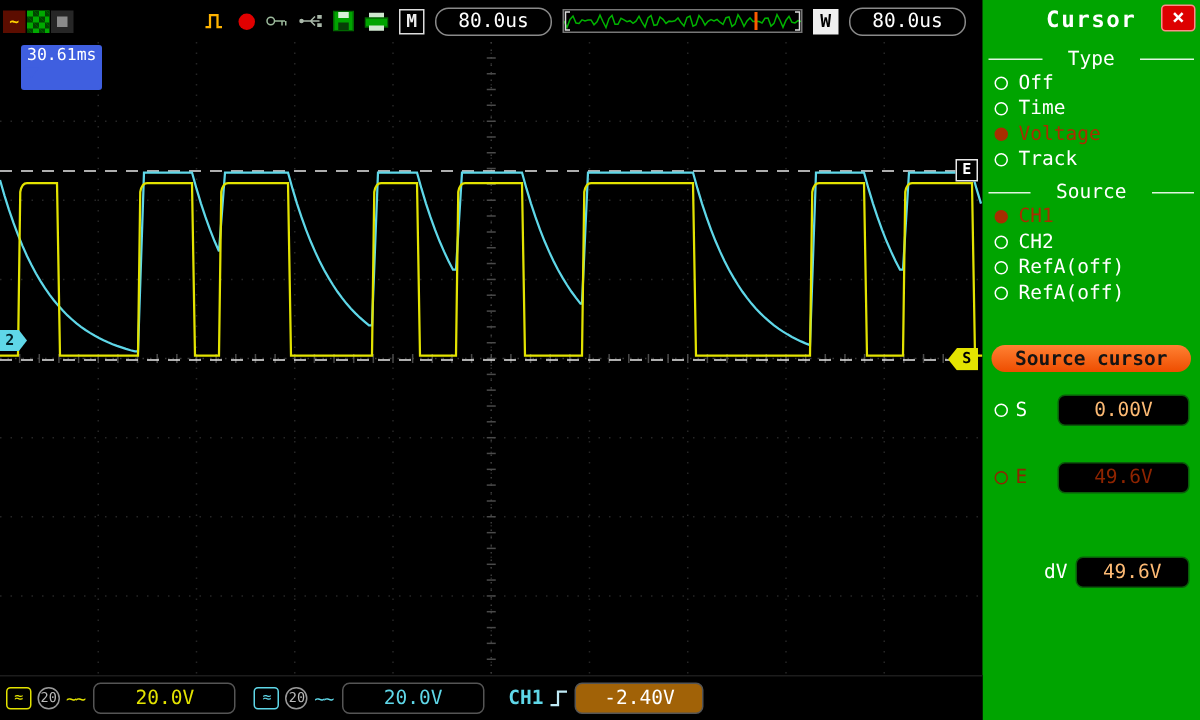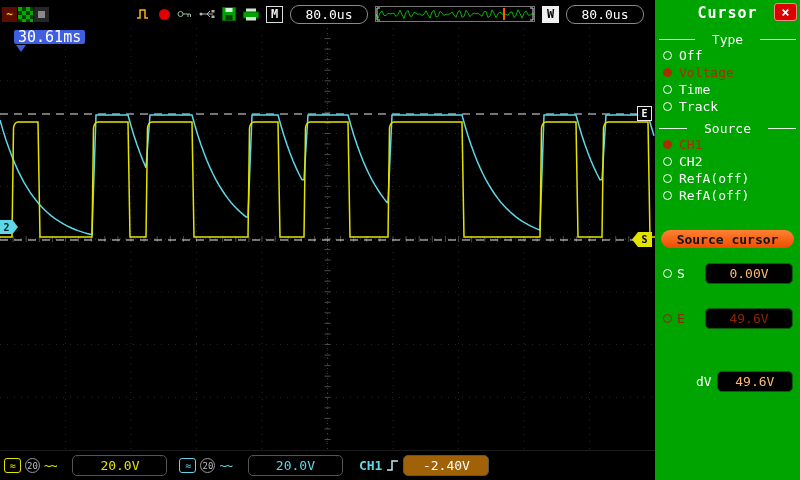--- a/index.html
+++ b/index.html
@@ -17,21 +17,21 @@
   .tile-dark .inner{width:7px;height:7px;background:#8a8a8a;}
   .icon-ml{margin-left:80px;}
   .rec-dot{width:11px;height:11px;border-radius:50%;background:#e00000;}
   .badge-m{width:17px;height:17px;background:#000;border:1px solid #ddd;color:#eee;font-size:12px;font-weight:bold;display:flex;align-items:center;justify-content:center;}
   .badge-w{width:17px;height:17px;background:#f0f0f0;color:#000;font-size:12px;font-weight:bold;display:flex;align-items:center;justify-content:center;}
   .tbox{width:78px;height:19px;background:#000;border:1px solid #8a8a8a;border-radius:9px;color:#fff;font-size:13px;display:flex;align-items:center;justify-content:center;}
   .preview{width:160px;height:16px;background:#000;border:1px solid #777;}
 
   
   .scope{position:absolute;left:0;top:28px;width:655px;height:422px;background:#000;}
-  .hbadge{position:absolute;left:14px;top:2px;background:#3f5fe0;color:#fff;font-size:15px;padding:0 4px;height:14px;line-height:14px;border-radius:2px;z-index:3;}
+  .hbadge{position:absolute;left:14px;top:2px;background:#3f5fe0;color:#fff;font-size:11px;padding:0 4px;height:30px;line-height:14px;border-radius:2px;z-index:3;}
   .harrow{position:absolute;left:16px;top:17px;width:0;height:0;border-left:5px solid transparent;border-right:5px solid transparent;border-top:7px solid #3f5fe0;z-index:3;}
   .mk{position:absolute;font-size:10px;font-weight:bold;display:flex;align-items:center;justify-content:center;z-index:3;}
   .mk-e{right:3px;top:78px;width:15px;height:15px;background:#000;border:1px solid #e8e8e8;color:#fff;}
   .mk-s{right:3px;top:204px;width:20px;height:15px;background:#e3e300;color:#000;clip-path:polygon(0 50%,30% 0,100% 0,100% 100%,30% 100%);padding-left:5px;}
   .mk-ch2{left:0;top:192px;width:18px;height:14px;background:#5fd7e8;color:#00222a;clip-path:polygon(0 0,70% 0,100% 50%,70% 100%,0 100%);padding-right:5px;}
 
   
   .panel{position:absolute;right:0;top:0;width:145px;height:480px;background:#00a400;color:#fff;}
   .panel-title{height:26px;display:flex;align-items:center;justify-content:center;font-size:15px;font-weight:bold;letter-spacing:1px;}
   .close-btn{position:absolute;top:3px;right:3px;width:23px;height:18px;background:#dd0000;border:1px solid #ff8a8a;border-radius:3px;color:#fff;font-size:14px;font-weight:bold;display:flex;align-items:center;justify-content:center;line-height:1;}
@@ -54,21 +54,21 @@
   .statusbar{position:absolute;left:0;top:450px;width:655px;height:30px;background:#000;display:flex;align-items:center;padding-left:4px;border-top:1px solid #1c1c1c;}
   .sb-group{display:flex;align-items:center;gap:4px;}
   .g2{margin-left:12px;}
   .g3{margin-left:16px;}
   .g4{margin-left:22px;}
   .c1{color:#e3e300;}
   .c2{color:#5fd7e8;}
   .cpl{width:17px;height:15px;border:1px solid currentColor;border-radius:3px;font-size:10px;display:flex;align-items:center;justify-content:center;}
   .bw{width:15px;height:15px;border:1px solid #999;border-radius:50%;color:#bbb;font-size:9px;display:flex;align-items:center;justify-content:center;}
   .wv{font-size:12px;letter-spacing:-1px;}
-  .vbox{width:95px;height:21px;background:#000;border:1px solid #555;border-radius:5px;display:flex;align-items:center;justify-content:center;font-size:13px;margin-left:12px;}
+  .vbox{width:95px;height:21px;background:#000;border:1px solid #555;border-radius:5px;display:flex;align-items:center;justify-content:center;font-size:13px;margin-left:2px;}
   .trig-src{font-size:13px;color:#5fd7e8;font-weight:bold;}
   .lvbox{width:86px;height:21px;background:#a16207;border:1px solid #555;border-radius:5px;display:flex;align-items:center;justify-content:center;font-size:13px;color:#fff;}
   .fqbox{width:128px;height:21px;background:#000;border:1px solid #555;border-radius:5px;display:flex;align-items:center;justify-content:center;font-size:13px;color:#fff;}
 </style>
 </head>
 <body>
 
 <div class="screen">
 
   <div class="toolbar">
@@ -241,27 +241,27 @@
 
     <div class="sec-header">
       <span class="hline"></span>
         <span>Type</span>
         <span class="hline"></span>
     </div>
     <div class="opt">
       <span class="radio"></span>
       <span>Off</span>
     </div>
+    <div class="opt">
+      <span class="radio"></span>
+      <span>Time</span>
+    </div>
     <div class="opt sel">
       <span class="radio"></span>
       <span>Voltage</span>
-    </div>
-    <div class="opt">
-      <span class="radio"></span>
-      <span>Time</span>
     </div>
     <div class="opt">
       <span class="radio"></span>
       <span>Track</span>
     </div>
 
     <div class="sec-header">
       <span class="hline"></span>
         <span>Source</span>
         <span class="hline"></span>

